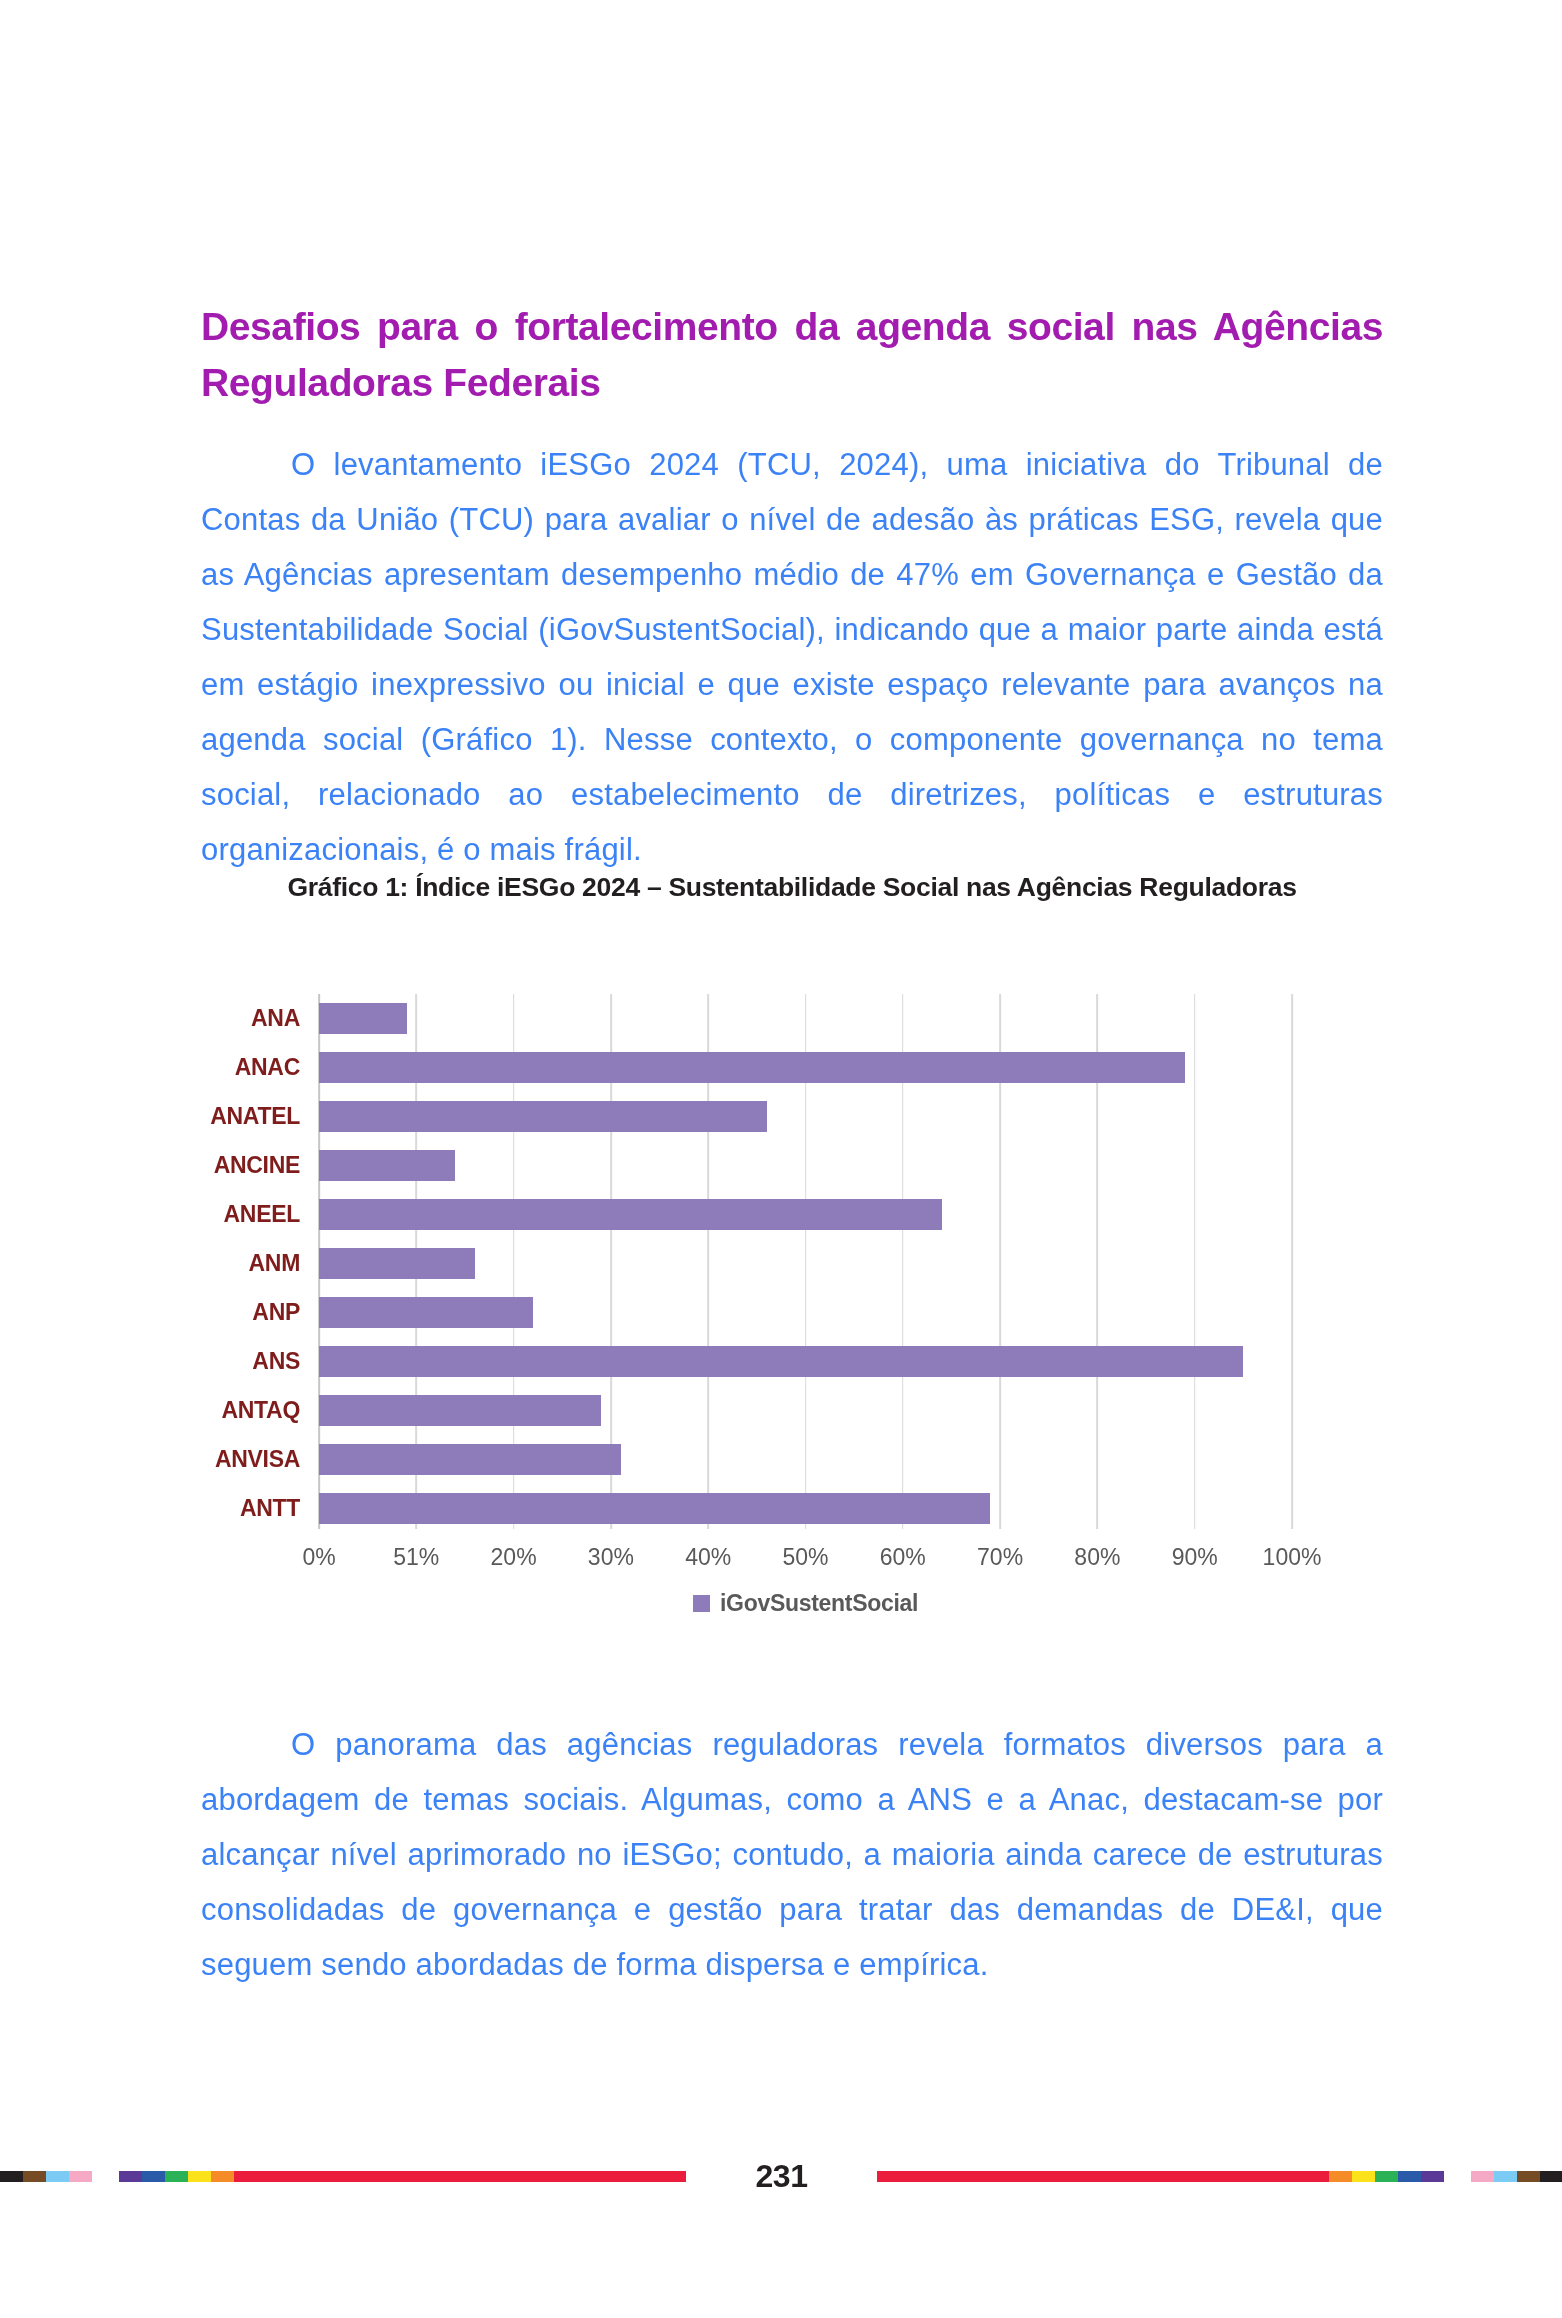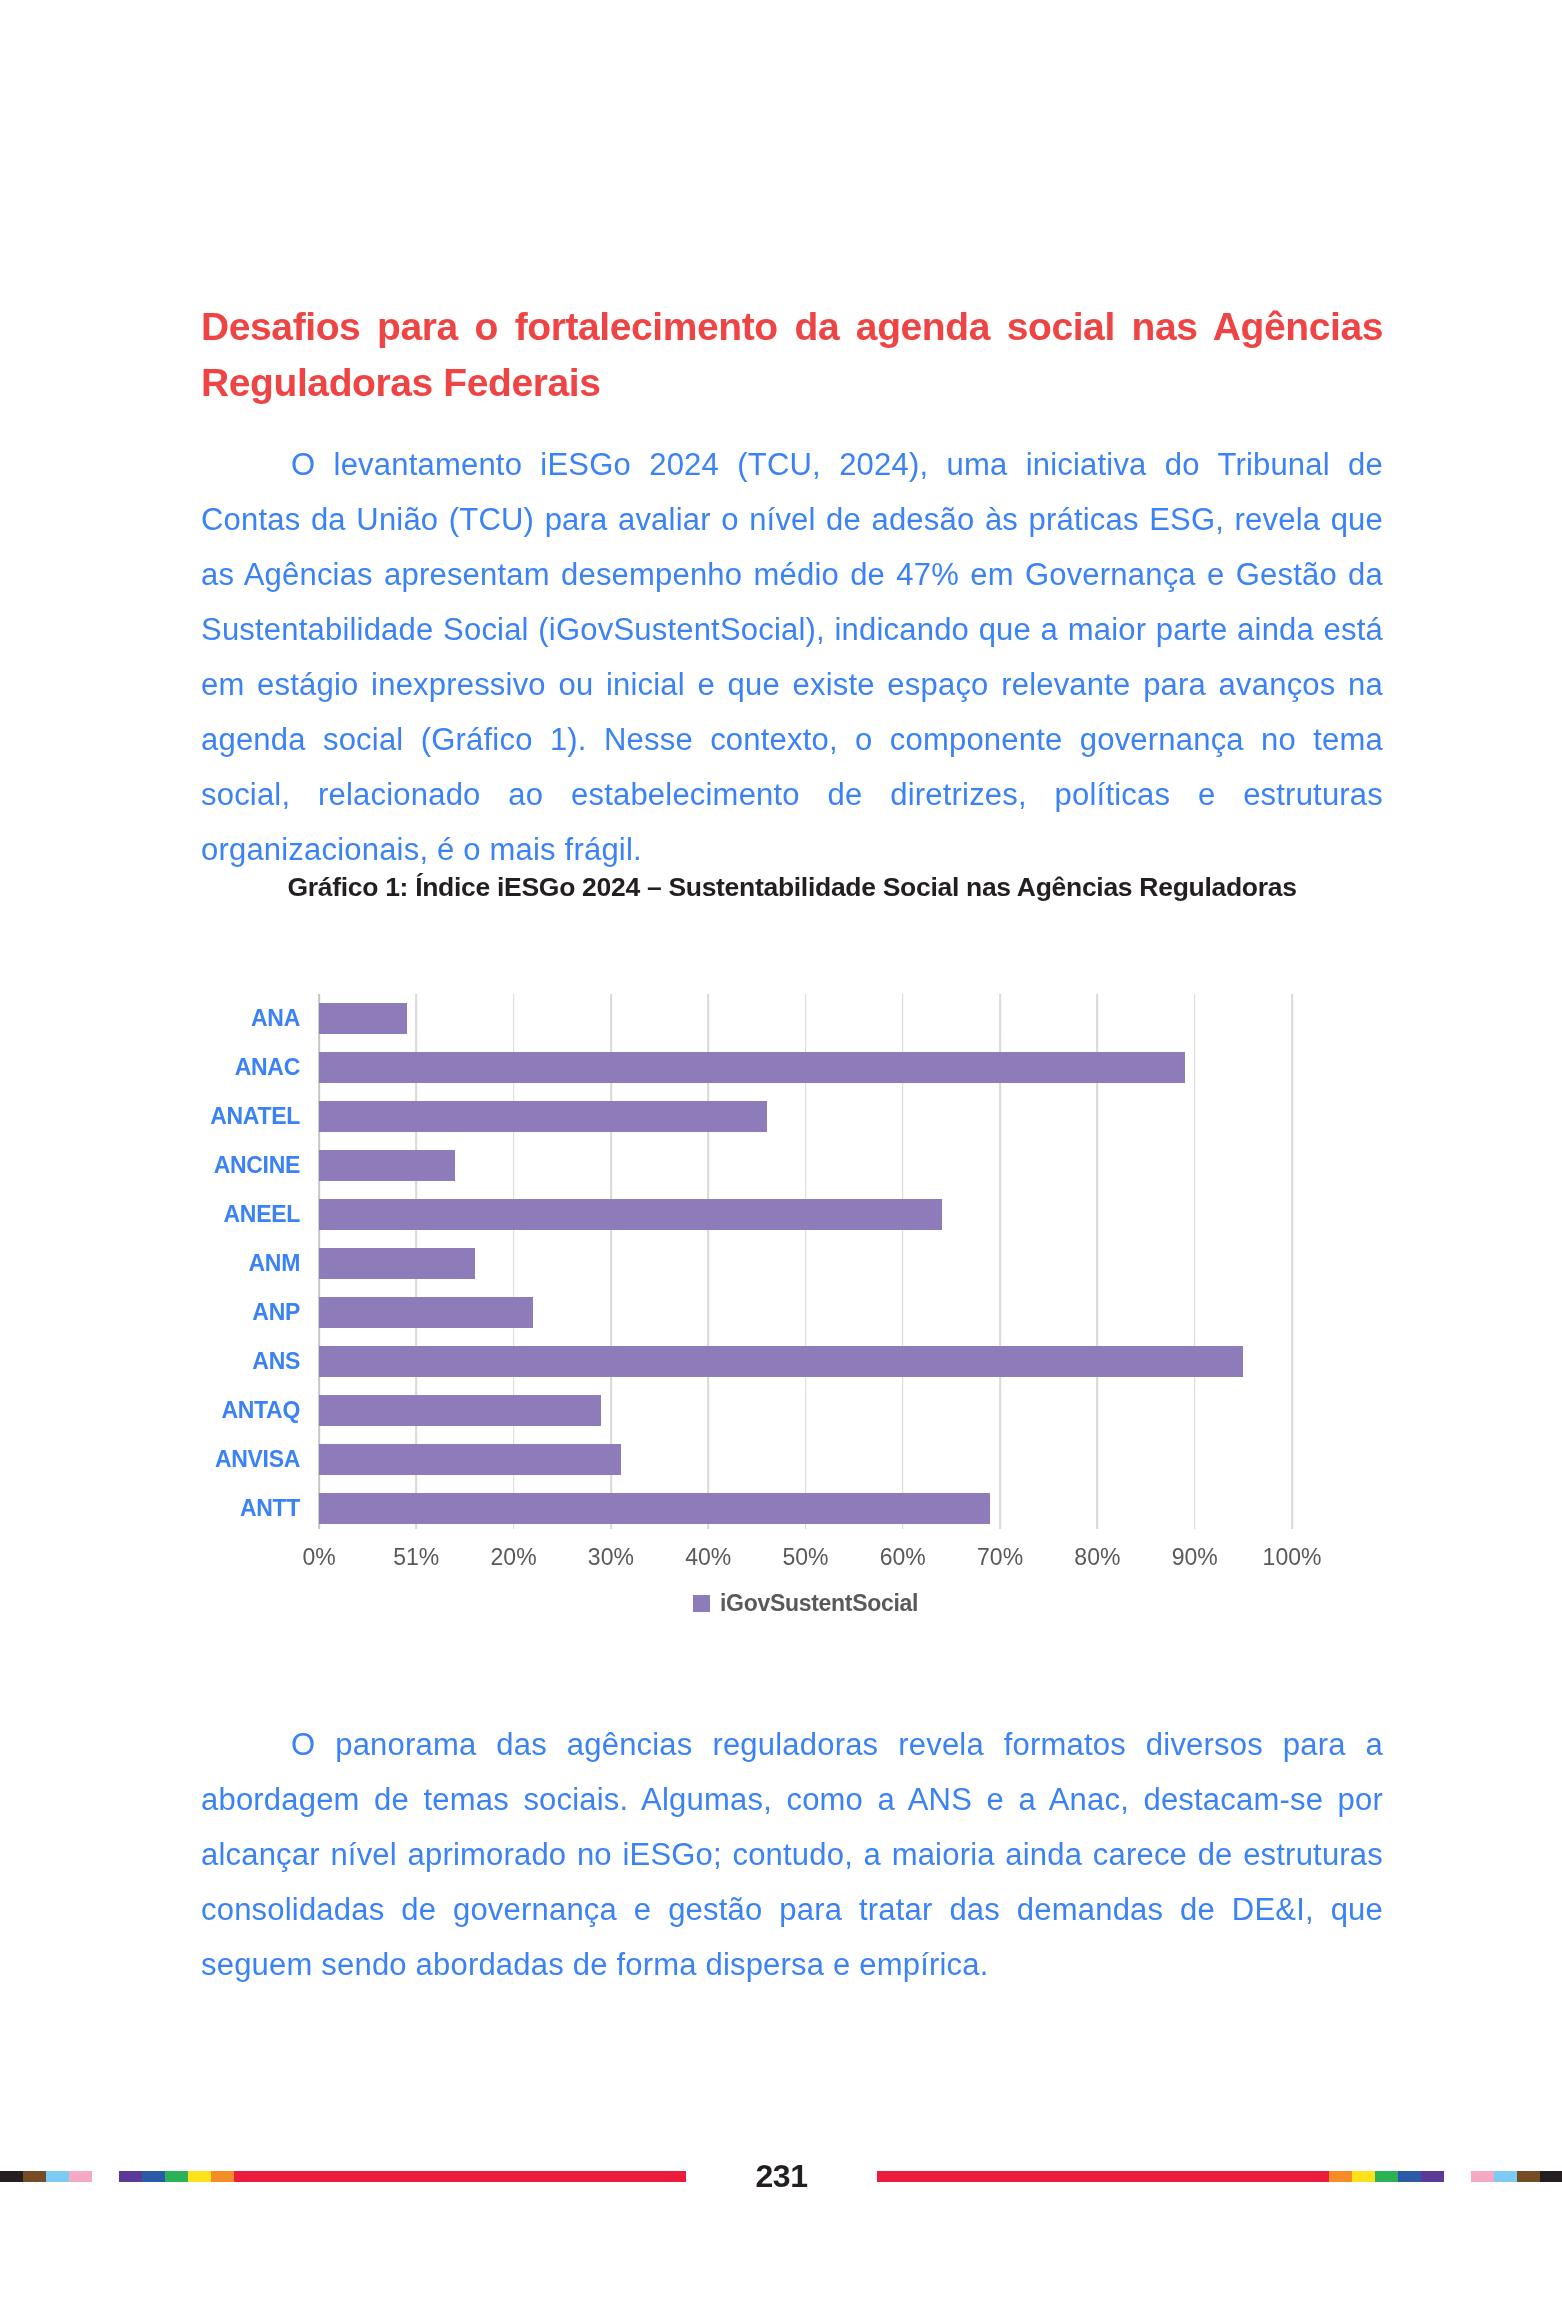--- a/index.html
+++ b/index.html
@@ -3,21 +3,21 @@
 <meta charset="utf-8">
 <style>
   html,body{margin:0;padding:0;background:#ffffff;}
   .page{
     position:relative;width:1563px;height:2319px;background:#ffffff;overflow:hidden;
     font-family:"Liberation Sans",sans-serif;color:#231f20;
   }
   
   .main-title{
     position:absolute;top:299px;left:201px;width:1182px;margin:0;
-    font-size:39px;font-weight:bold;line-height:56px;color:#ef4444;
+    font-size:39px;font-weight:bold;line-height:56px;color:#a21caf;
     text-align:justify;letter-spacing:-0.4px;
   }
   
   .body-par{
     position:absolute;left:201px;width:1182px;margin:0;
     font-size:31px;line-height:55px;letter-spacing:0.2px;
     text-align:justify;text-indent:90px;color:#3b82f6;
   }
   .par-1{top:437px;}
   .par-2{top:1717px;}
@@ -28,21 +28,21 @@
   }
   .chart{position:absolute;top:994px;left:201px;width:1182px;}
   .chart-inner{position:relative;margin-left:118px;width:973px;}
   .grid-layer{position:absolute;left:0;top:0;width:100%;height:535px;}
   .grid-line{position:absolute;top:0;bottom:0;width:1.7px;background:#d9d9d9;transform:translateX(-50%);}
   .grid-line.zero{background:#c6c6c6;}
   .rows{position:relative;z-index:1;height:535px;}
   .chart-row{position:relative;height:49px;display:flex;align-items:center;}
   .cat-label{
     position:absolute;right:100%;margin-right:19px;width:111px;
-    font-size:23px;font-weight:bold;color:#3b82f6;text-align:right;letter-spacing:-0.3px;
+    font-size:23px;font-weight:bold;color:#7f1d1d;text-align:right;letter-spacing:-0.3px;
   }
   .bar{height:31px;background:#8d7cb9;}
   .axis{position:relative;margin-left:118px;width:973px;height:44px;margin-top:5.1px;}
   .tick{
     position:absolute;top:10.2px;transform:translateX(-50%);
     font-size:23px;color:#595959;white-space:nowrap;
   }
   .legend{margin-left:118px;width:973px;margin-top:12px;display:flex;justify-content:center;align-items:center;}
   .legend-swatch{width:17px;height:17px;background:#8d7cb9;display:inline-block;margin-right:10.2px;}
   .legend-label{font-size:23px;font-weight:bold;color:#595959;letter-spacing:-0.3px;}

